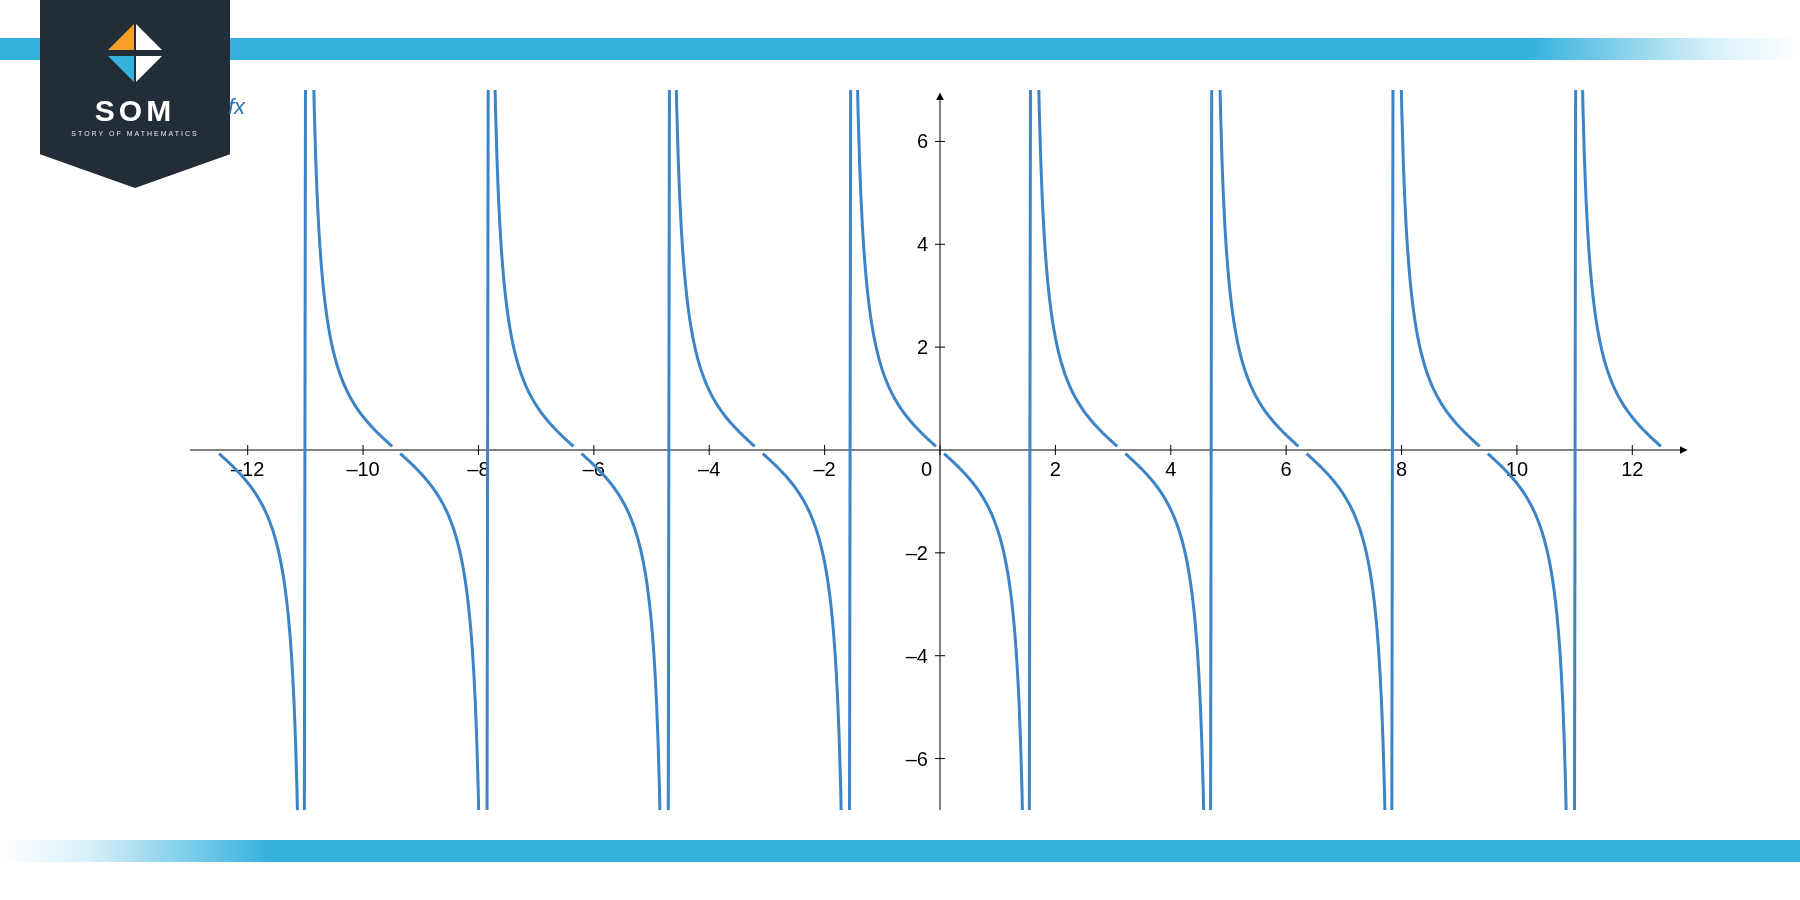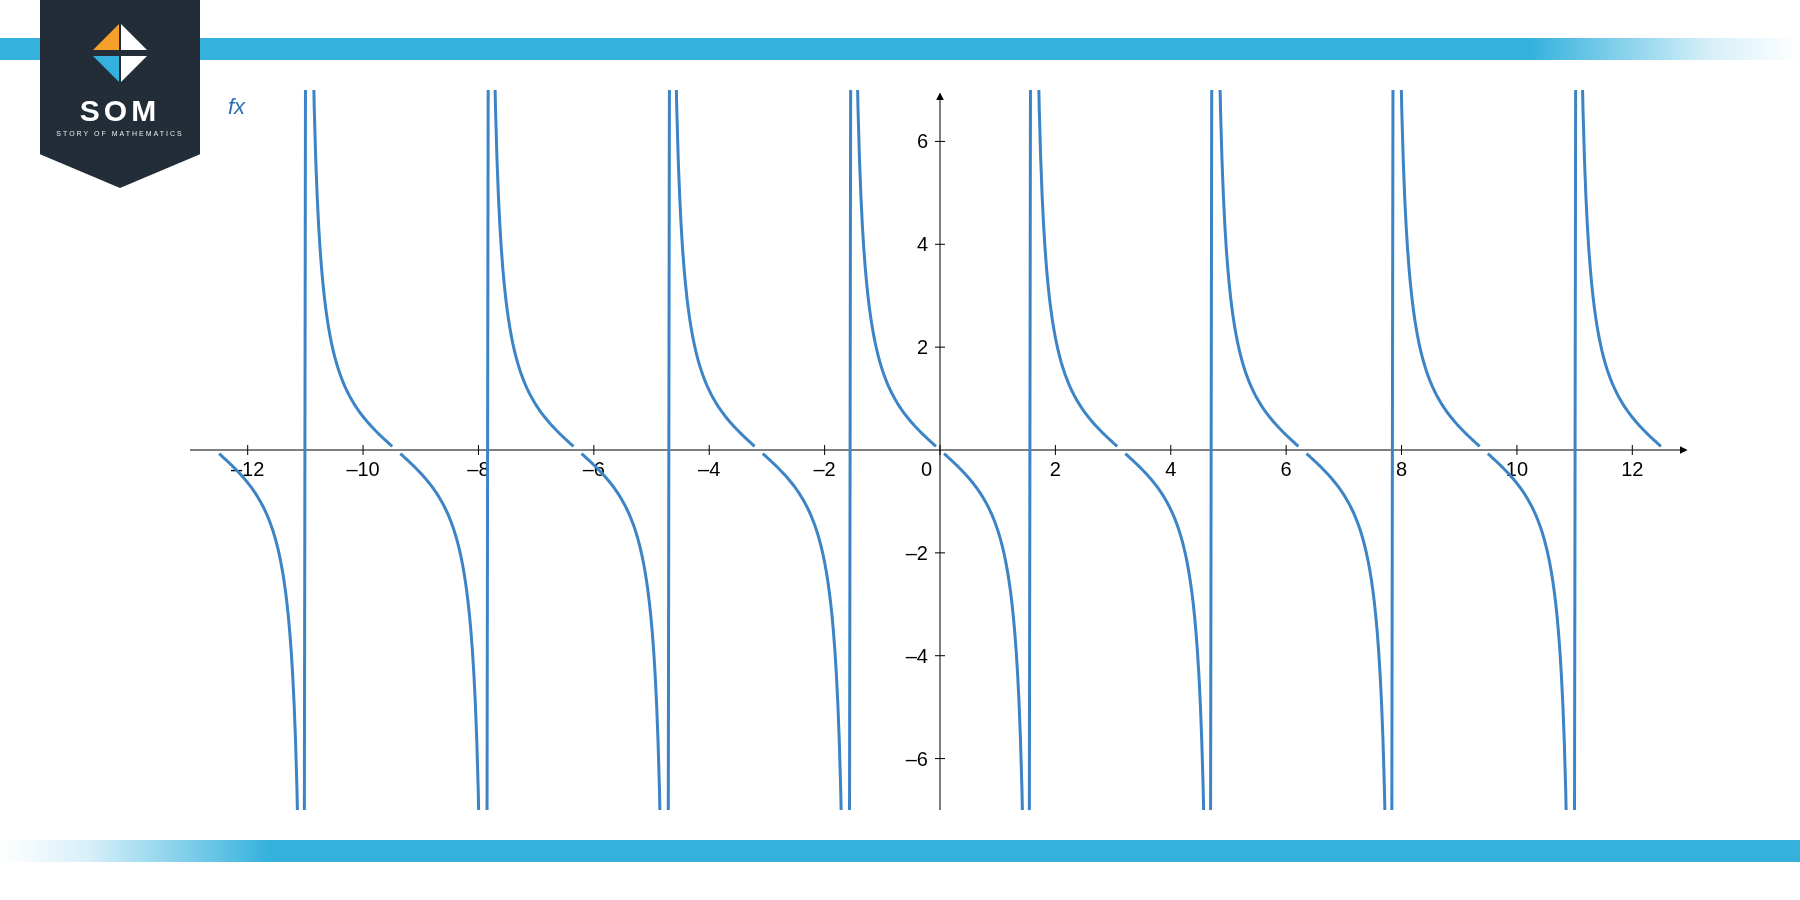--- a/index.html
+++ b/index.html
@@ -29,21 +29,21 @@
     width: 100%;
     height: 22px;
     background: linear-gradient(to right,
       rgba(52,177,221,0) 0%, rgba(52,177,221,0.2) 5%, #34b1dd 15%, #34b1dd 100%);
   }
   
   .logo-badge {
     position: absolute;
     top: 0;
     left: 40px;
-    width: 160px;
+    width: 190px;
     height: 188px;
     background: #232d37;
     color: #fff;
     display: flex;
     flex-direction: column;
     align-items: center;
     padding-top: 24px;
     clip-path: polygon(0 0, 100% 0, 100% 82%, 50% 100%, 0 82%);
   }
   .logo-mark {

